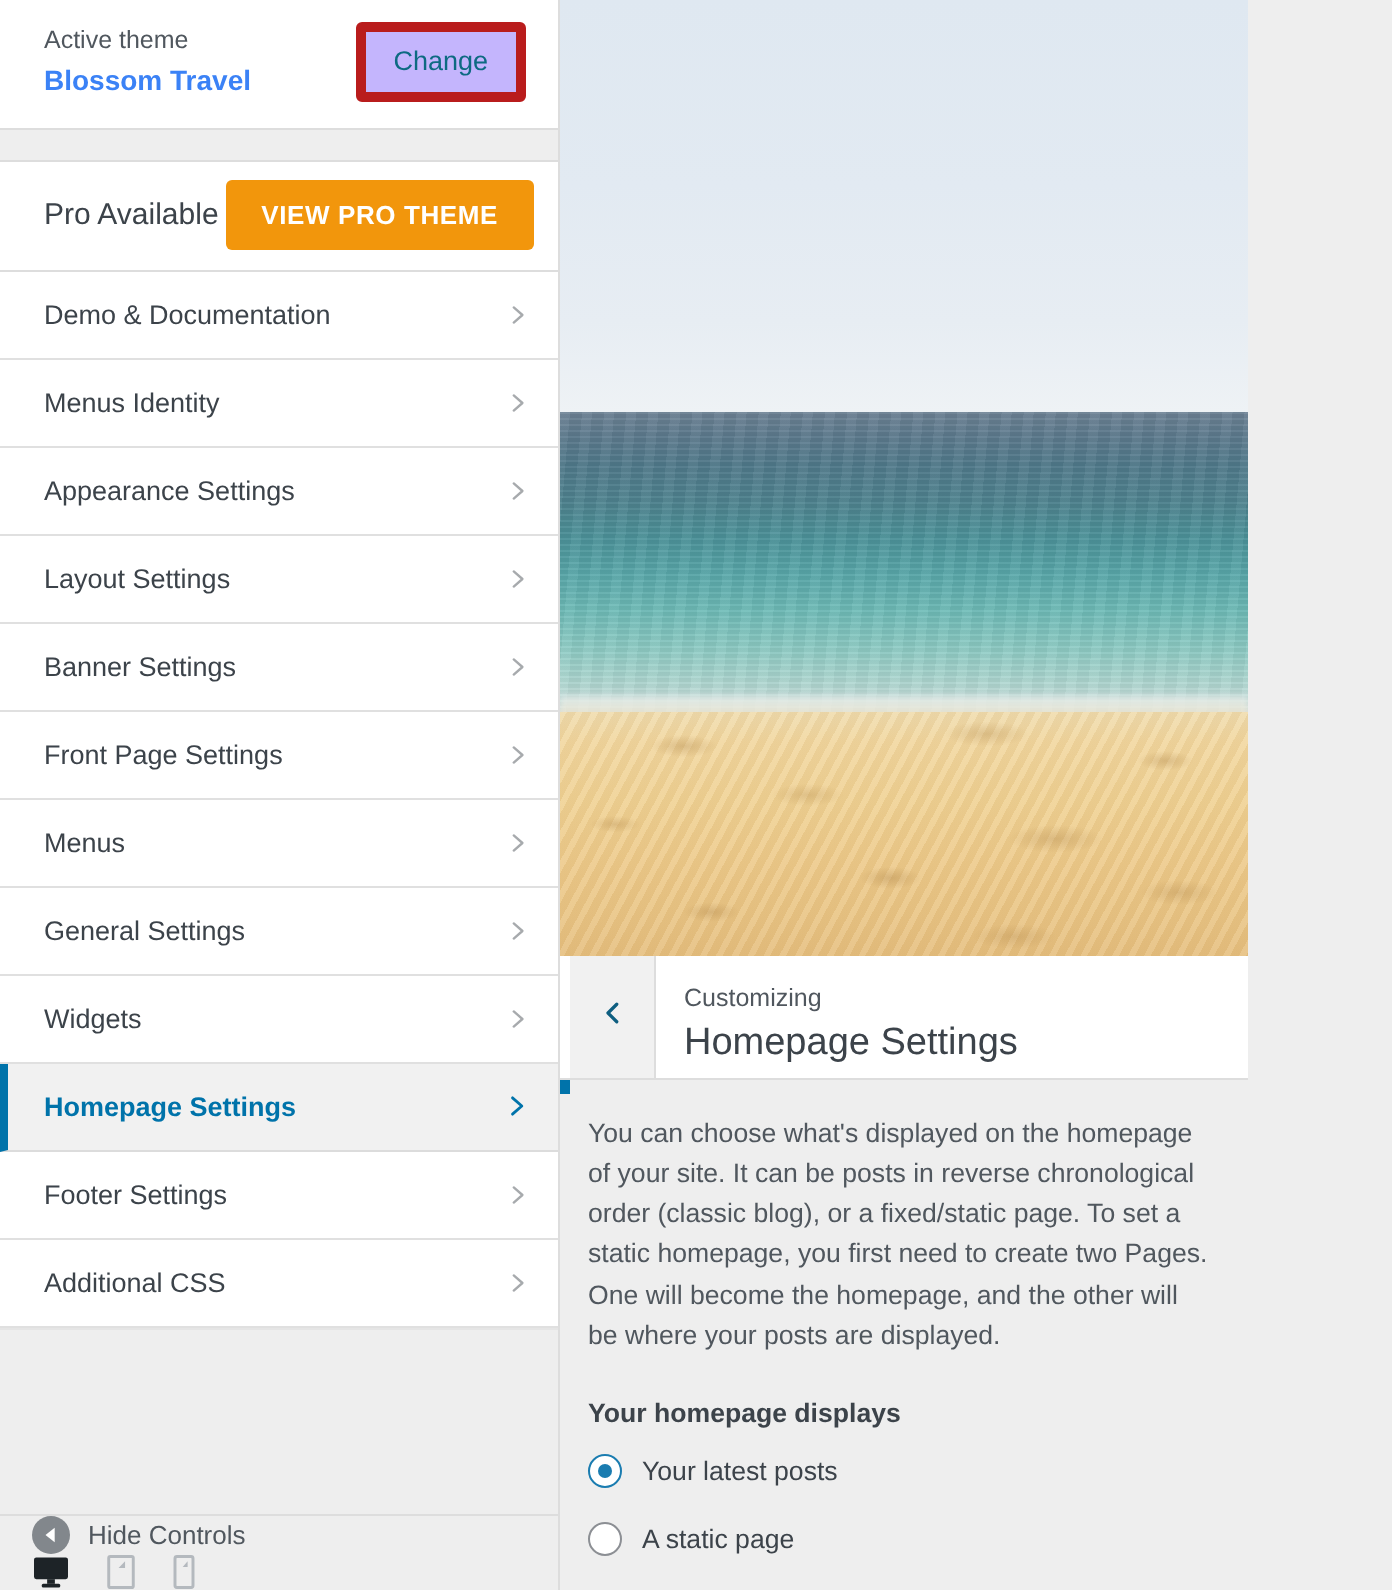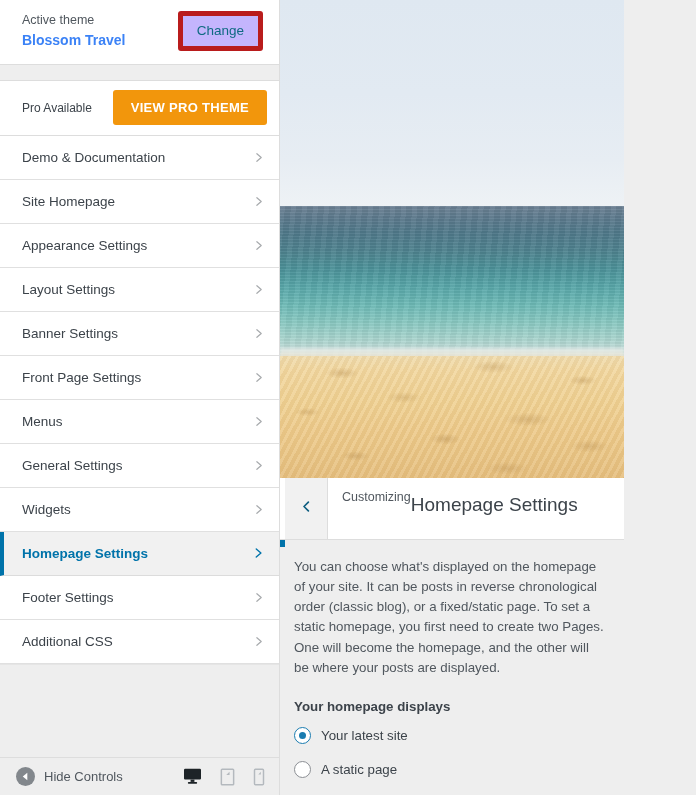--- a/index.html
+++ b/index.html
@@ -53,21 +53,21 @@
   }
 
   
   .pro-row {
     background: #fff;
     border-bottom: 1px solid #ddd;
     height: 55px;
     padding: 0 12px 0 22px;
     display: flex; align-items: center; justify-content: space-between;
   }
-  .pro-label { font-size: 12px; color: #3c434a; }
+  .pro-label { font-size: 15px; color: #3c434a; }
   .pro-btn {
     font-family: "Liberation Sans", sans-serif;
     background: #f2960c; color: #ffffff;
     font-size: 13px; font-weight: 700; letter-spacing: .3px;
     border: none; border-radius: 3px;
     padding: 10px 18px;
     cursor: pointer;
   }
 
   
@@ -99,20 +99,21 @@
   
   .side-filler { flex: 1 1 auto; background: #eeeeee; border-top: 1px solid #e5e5e5;}
 
   
   .side-footer {
     height: 38px;
     background: #eeeeee;
     border-top: 1px solid #dddddd;
     display: flex; justify-content: space-between;
     padding: 0 14px 0 16px;
+    flex-direction: column;
   }
   .hide-controls {
     display: flex; align-items: center; gap: 9px;
     cursor: pointer;
   }
   .collapse-circle {
     width: 19px; height: 19px; border-radius: 50%;
     background: #82878c;
     display: flex; align-items: center; justify-content: center;
   }
@@ -202,21 +203,21 @@
   }
   .back-btn {
     width: 43px; margin-left: 5px;
     background: #f1f1f1;
     border: none; border-right: 1px solid #ddd;
     display: flex; align-items: center; justify-content: center;
     cursor: pointer; color: #0e5e80;
   }
   .panel-titles {
     padding: 12px 0 4px 14px;
-    display: flex; justify-content: center;
+    display: flex; flex-direction: column; justify-content: center;
     line-height: 1.15;
   }
   .panel-kicker { font-size: 12.5px; color: #50575e; }
   .panel-title  { font-size: 19px; color: #3c434a; font-weight: 400; margin-top: 4px; }
 
   .panel-body {
     flex: 1 1 auto;
     padding: 17px 18px 0 14px;
     background: #eeeeee;
   }
@@ -272,21 +273,21 @@
       <div class="sect">
         <span class="sect-label">Demo &amp; Documentation</span>
         <span class="chev">
           <svg width="13" height="13" viewBox="0 0 24 24" fill="none" stroke="currentColor" stroke-width="2.2" stroke-linecap="round" stroke-linejoin="round">
               <polyline points="9 5 17 12 9 19"></polyline>
             </svg>
         </span>
       </div>
 
       <div class="sect">
-        <span class="sect-label">Site Homepage</span>
+        <span class="sect-label">Menus Identity</span>
         <span class="chev">
           <svg width="13" height="13" viewBox="0 0 24 24" fill="none" stroke="currentColor" stroke-width="2.2" stroke-linecap="round" stroke-linejoin="round">
               <polyline points="9 5 17 12 9 19"></polyline>
             </svg>
         </span>
       </div>
 
       <div class="sect">
         <span class="sect-label">Appearance Settings</span>
         <span class="chev">
@@ -441,21 +442,21 @@
         </div>
       </div>
 
       <div class="panel-body">
         <p class="panel-desc">You can choose what's displayed on the homepage of your site. It can be posts in reverse chronological order (classic blog), or a fixed/static page. To set a static homepage, you first need to create two Pages. One will become the homepage, and the other will be where your posts are displayed.</p>
 
         <div class="field-label">Your homepage displays</div>
 
         <label class="radio-row">
           <span class="radio checked"></span>
-          <span class="radio-label">Your latest site</span>
+          <span class="radio-label">Your latest posts</span>
         </label>
 
         <label class="radio-row">
           <span class="radio"></span>
           <span class="radio-label">A static page</span>
         </label>
       </div>
     </div>
 
   </div>

